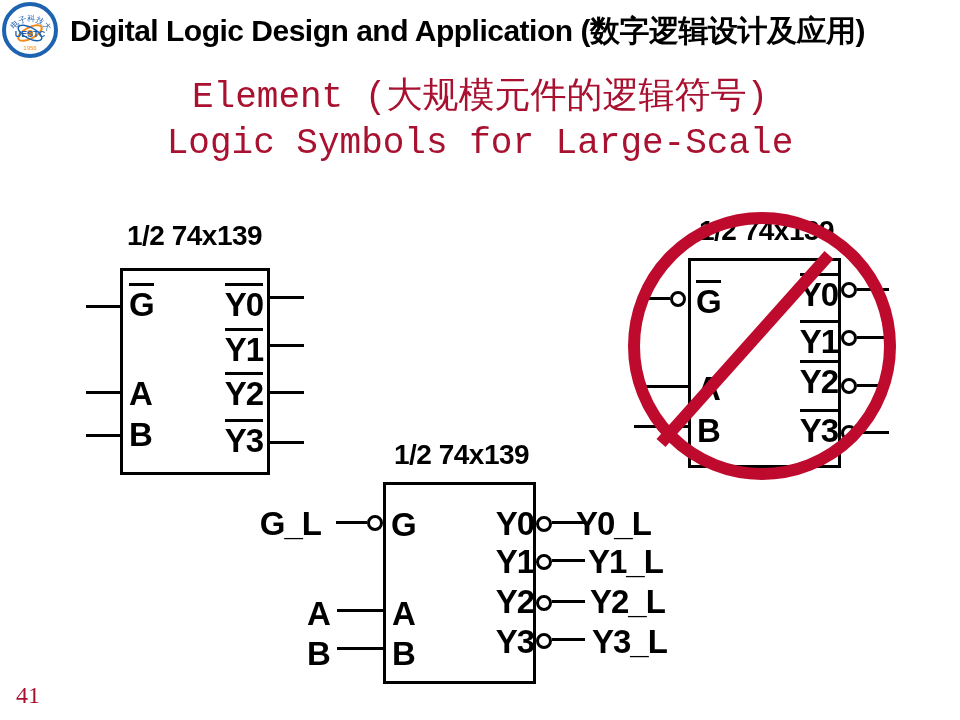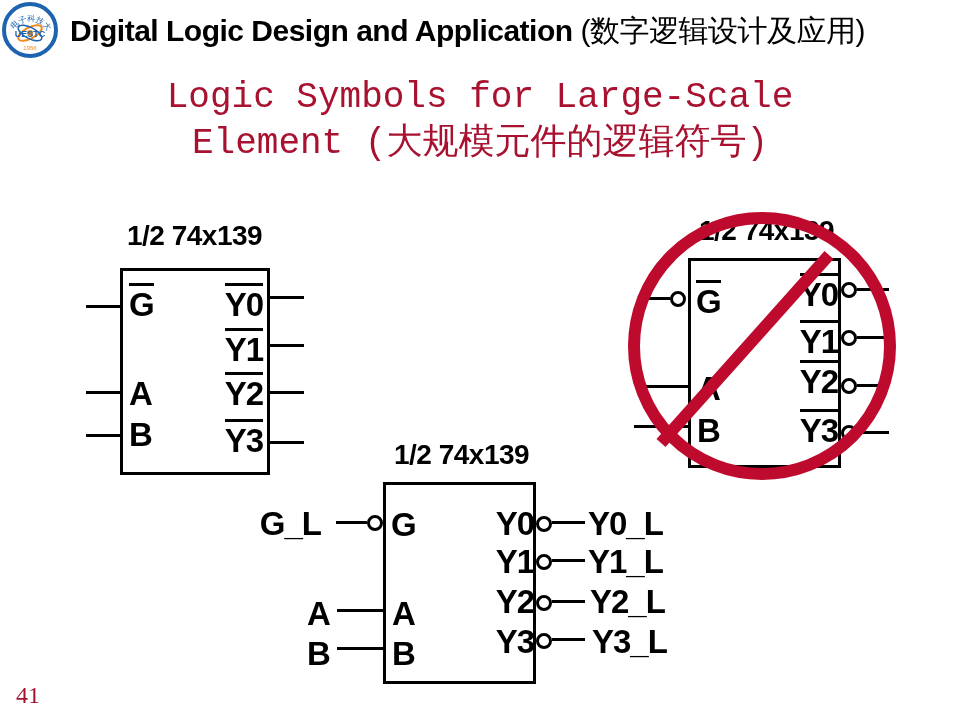--- a/index.html
+++ b/index.html
@@ -14,21 +14,21 @@
   .slide{
     position:relative;width:960px;height:720px;background:#ffffff;
     overflow:hidden;font-family:"Liberation Sans",sans-serif;
   }
   
   .logo{position:absolute;left:2px;top:2px;width:56px;height:56px;}
   .course-title{
     position:absolute;left:70px;top:13px;white-space:nowrap;
     font:bold 30px/1.2 "Liberation Sans",sans-serif;color:var(--ink);letter-spacing:-0.5px;
   }
-  .course-title .zh{font-weight:normal;}
+  .course-title .zh{font-weight:bold;}
   
   .slide-title{
     position:absolute;left:0;top:75px;width:960px;text-align:center;
     font:normal 36px/46px "Liberation Mono","DejaVu Sans Mono",monospace;
     color:var(--title-red);
   }
   
   .chip-label{position:absolute;font:bold 28px/1 "Liberation Sans",sans-serif;letter-spacing:-0.5px;color:var(--ink);white-space:nowrap;text-align:center;}
   .icbox{position:absolute;border:3px solid var(--ink);background:#fff;}
   .wire{position:absolute;height:3px;background:var(--ink);}
@@ -61,22 +61,22 @@
     <text x="28" y="35" text-anchor="middle" font-size="9" font-weight="bold" fill="var(--logo-blue)">UESTC</text>
     <text x="28" y="48" text-anchor="middle" font-size="6" fill="var(--logo-orange)">1956</text>
   </svg>
 
   <div class="course-title">
     <span>Digital Logic Design and Application</span>
     <span class="zh">(数字逻辑设计及应用)</span>
   </div>
 
   <div class="slide-title">
+    <div>Element (大规模元件的逻辑符号)</div>
     <div>Logic Symbols for Large-Scale</div>
-    <div>Element (大规模元件的逻辑符号)</div>
   </div>
 
   <div>
     <div class="chip-label" style="left:127px;top:222px">1/2 74x139</div>
     <div class="icbox" style="left:120px;top:268px;width:150px;height:207px"></div>
     <div class="wire" style="left:86px;top:305px;width:34px"></div>
     <div class="wire" style="left:86px;top:391px;width:34px"></div>
     <div class="wire" style="left:86px;top:434px;width:34px"></div>
     <div class="wire" style="left:270px;top:296px;width:34px"></div>
     <div class="wire" style="left:270px;top:344px;width:34px"></div>
@@ -109,21 +109,21 @@
     <span class="pin" style="left:391px;top:508px">G</span>
     <span class="pin" style="left:392px;top:597px">A</span>
     <span class="pin" style="left:392px;top:637px">B</span>
     <span class="pin" style="right:426px;top:507px">Y0</span>
     <span class="pin" style="right:426px;top:545px">Y1</span>
     <span class="pin" style="right:426px;top:585px">Y2</span>
     <span class="pin" style="right:426px;top:625px">Y3</span>
     <span class="sig" style="right:639px;top:507px">G_L</span>
     <span class="sig" style="left:307px;top:597px">A</span>
     <span class="sig" style="left:307px;top:637px">B</span>
-    <span class="sig" style="left:588px;top:507px">Y0_L</span>
+    <span class="sig" style="left:576px;top:507px">Y0_L</span>
     <span class="sig" style="left:588px;top:545px">Y1_L</span>
     <span class="sig" style="left:590px;top:585px">Y2_L</span>
     <span class="sig" style="left:592px;top:625px">Y3_L</span>
   </div>
 
   <div>
     <div class="chip-label" style="left:699px;top:217px">1/2 74x139</div>
     <div class="icbox" style="left:688px;top:258px;width:153px;height:210px"></div>
     <div class="wire" style="left:642px;top:297px;width:28px"></div>
     <div class="wire" style="left:642px;top:385px;width:46px"></div>

